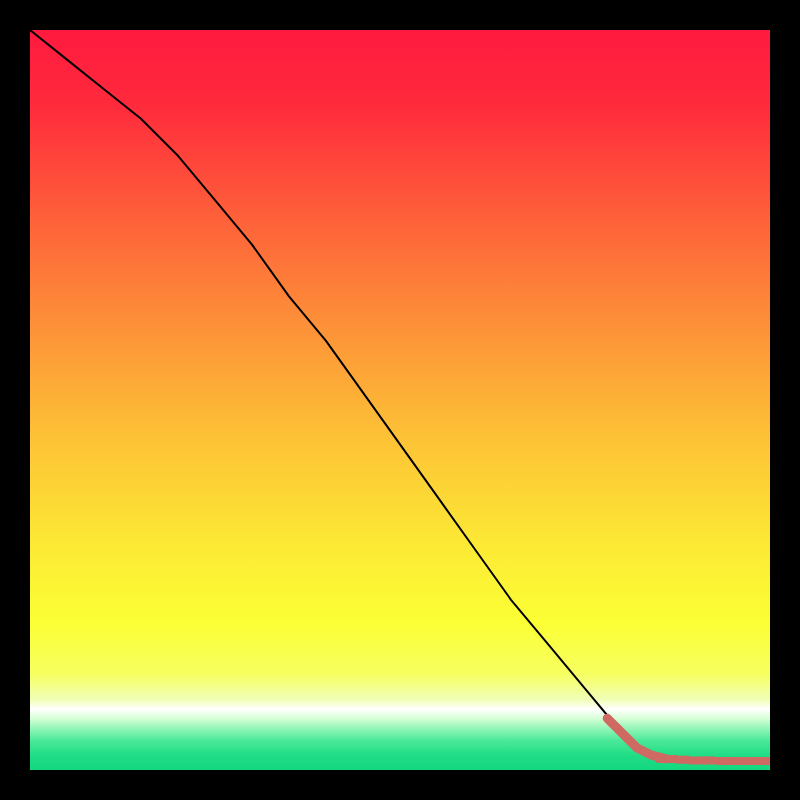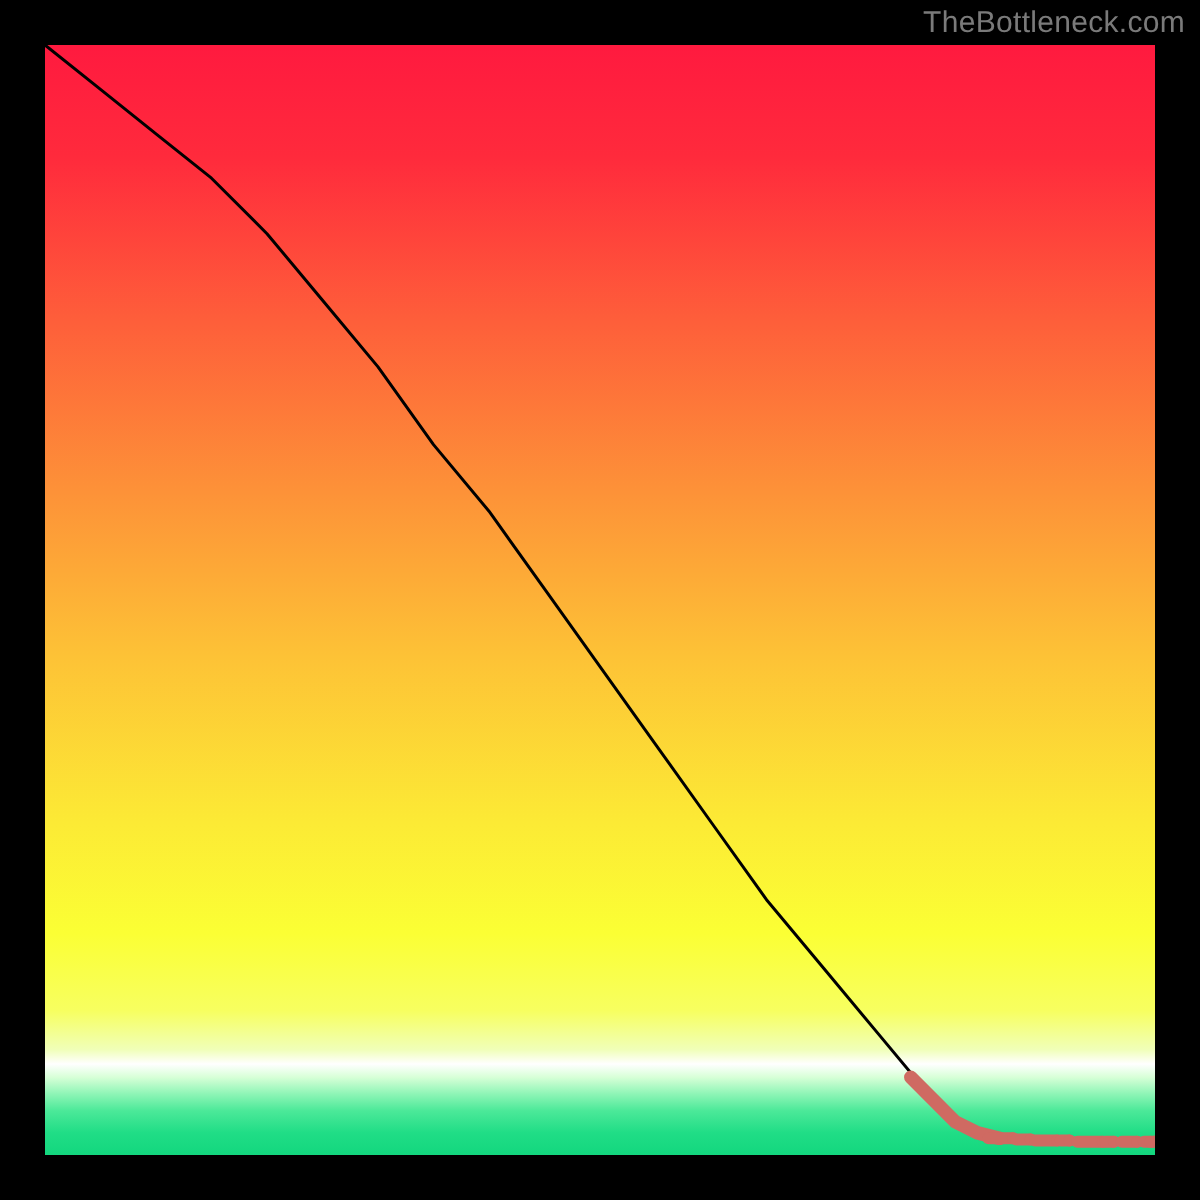--- a/index.html
+++ b/index.html
@@ -53,21 +53,20 @@
     stroke-width: 9;
     stroke-linecap: round;
     fill: none;
   }
 </style>
 </head>
 <body>
 
 <div class="stage">
 
-  <div class="watermark">TheBottleneck.com</div>
 
   <div class="plot" id="plot" style="left: 30px; top: 30px; width: 740px; height: 740px;">
     <svg class="gradient" id="grad-svg" viewBox="0 0 740 740" preserveAspectRatio="none">
       <defs>
         <linearGradient id="bg-grad" x1="0" y1="0" x2="0" y2="1">
             <stop offset="0.00%" stop-color="#ff1a3f"></stop>
             <stop offset="10.00%" stop-color="#ff2a3c"></stop>
             <stop offset="25.00%" stop-color="#fe5f3a"></stop>
             <stop offset="40.00%" stop-color="#fd9138"></stop>
             <stop offset="55.00%" stop-color="#fdc236"></stop>

